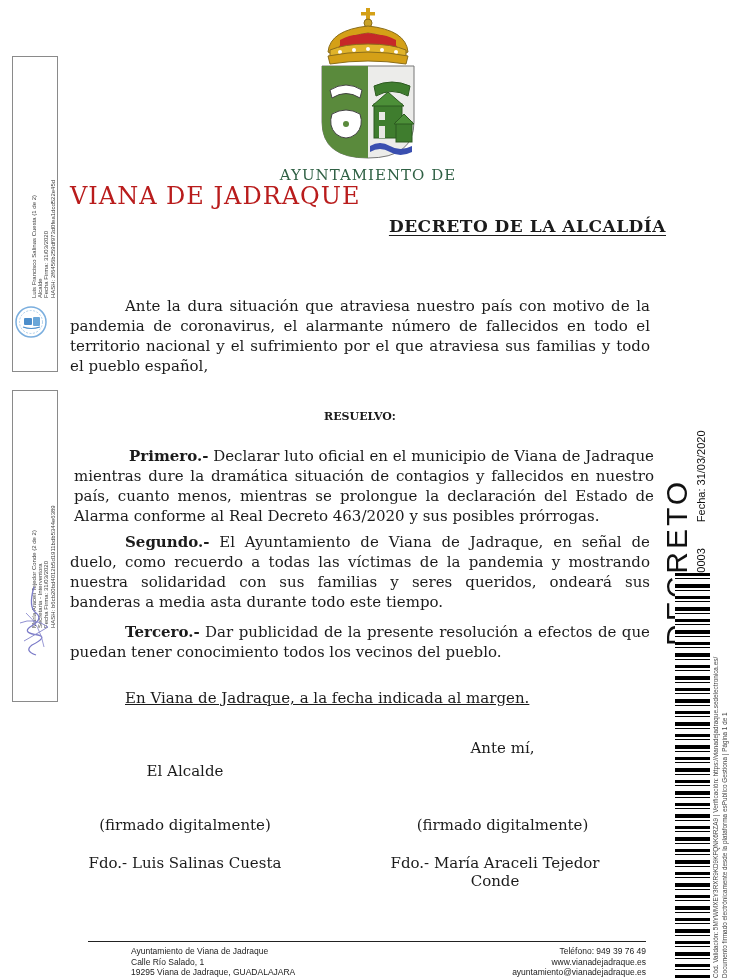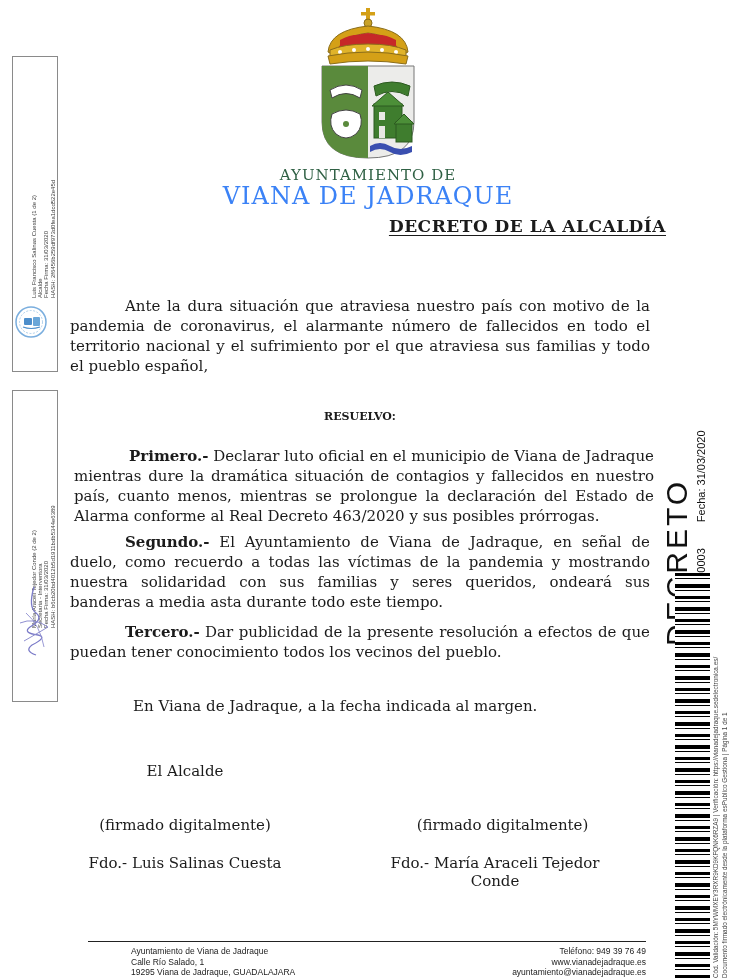--- a/index.html
+++ b/index.html
@@ -18,21 +18,21 @@
   .barcode{left:675px;top:573px;width:35px;height:405px;
     background:repeating-linear-gradient(180deg,
       #000 0px,#000 3px,#fff 3px,#fff 5px,
       #000 5px,#000 6px,#fff 6px,#fff 11px,
       #000 11px,#000 15px,#fff 15px,#fff 17px,
       #000 17px,#000 18px,#fff 18px,#fff 23px);}
   .validtext{width:404px;height:20px;left:711px;top:978px;}
   .validtext div{font-family:"Liberation Sans",sans-serif;font-size:6.4px;line-height:9px;color:#444;white-space:nowrap;}
   
   .org1{left:70px;top:166px;width:596px;text-align:center;color:#2f6044;font-size:15px;letter-spacing:1px;}
-  .org2{left:70px;top:182px;width:596px;text-align:center;color:#3b82f6;font-size:24px;letter-spacing:1px;}
+  .org2{left:70px;top:182px;width:596px;color:#b91c1c;font-size:24px;letter-spacing:1px;}
   .doctitle{left:70px;top:216px;width:596px;text-align:right;font-weight:bold;font-size:17px;letter-spacing:.5px;
             text-decoration:underline;text-underline-offset:3px;}
   
   .para{left:70px;width:580px;font-size:15px;line-height:20px;text-align:justify;text-indent:55px;}
   .center-bold{left:70px;width:580px;text-align:center;font-weight:bold;font-size:11px;}
   .sigline{font-size:15px;text-align:center;}
   .bold{font-weight:normal;}
   
   .footrule{left:88px;top:941px;width:558px;border-top:1.5px solid #222;}
   .foot{font-family:"Liberation Sans",sans-serif;font-size:8.5px;line-height:10.5px;color:#222;}
@@ -82,25 +82,26 @@
 <p class="abs para" style="top:296px;margin:0;">Ante la dura situación que atraviesa nuestro país con motivo de la pandemia de coronavirus, el alarmante número de fallecidos en todo el territorio nacional y el sufrimiento por el que atraviesa sus familias y todo el pueblo español,</p>
 
 <div class="abs center-bold" style="top:410px;">RESUELVO:</div>
 
 <p class="abs para" style="top:442px;margin:4px;"><b>Primero.-</b> <span>Declarar luto oficial en el municipio de Viana de Jadraque mientras dure la dramática situación de contagios y fallecidos en nuestro país, cuanto menos, mientras se prolongue la declaración del Estado de Alarma conforme al Real Decreto 463/2020 y sus posibles prórrogas.</span></p>
 
 <p class="abs para" style="top:532px;margin:0;"><b>Segundo.-</b> <span>El Ayuntamiento de Viana de Jadraque, en señal de duelo, como recuerdo a todas las víctimas de la pandemia y mostrando nuestra solidaridad con sus familias y seres queridos, ondeará sus banderas a media asta durante todo este tiempo.</span></p>
 
 <p class="abs para" style="top:622px;margin:0;"><b>Tercero.-</b> <span>Dar publicidad de la presente resolución a efectos de que puedan tener conocimiento todos los vecinos del pueblo.</span></p>
 
-<p class="abs para" style="top:688px;margin:8px;text-align:left;">En Viana de Jadraque, a la fecha indicada al margen.</p>
+<p class="abs para" style="top:688px;margin:0;text-align:left;text-decoration:underline;">En Viana de Jadraque, a la fecha indicada al margen.</p>
 
 <div class="abs sigline" style="left:90px;top:762px;width:190px;">El Alcalde</div>
 
 <div class="abs sigline" style="left:380px;top:740px;width:245px;line-height:17.5px;">
+  <div>Ante mí,</div>
 </div>
 
 <div class="abs sigline bold" style="left:90px;top:816px;width:190px;">(firmado digitalmente)</div>
 <div class="abs sigline bold" style="left:380px;top:816px;width:245px;">(firmado digitalmente)</div>
 
 <div class="abs sigline" style="left:75px;top:854px;width:220px;">Fdo.- Luis Salinas Cuesta</div>
 <div class="abs sigline" style="left:370px;top:854px;width:250px;">Fdo.- María Araceli Tejedor Conde</div>
 
 <div class="abs footrule"></div>
 <div class="abs foot" style="left:131px;top:946px;">

